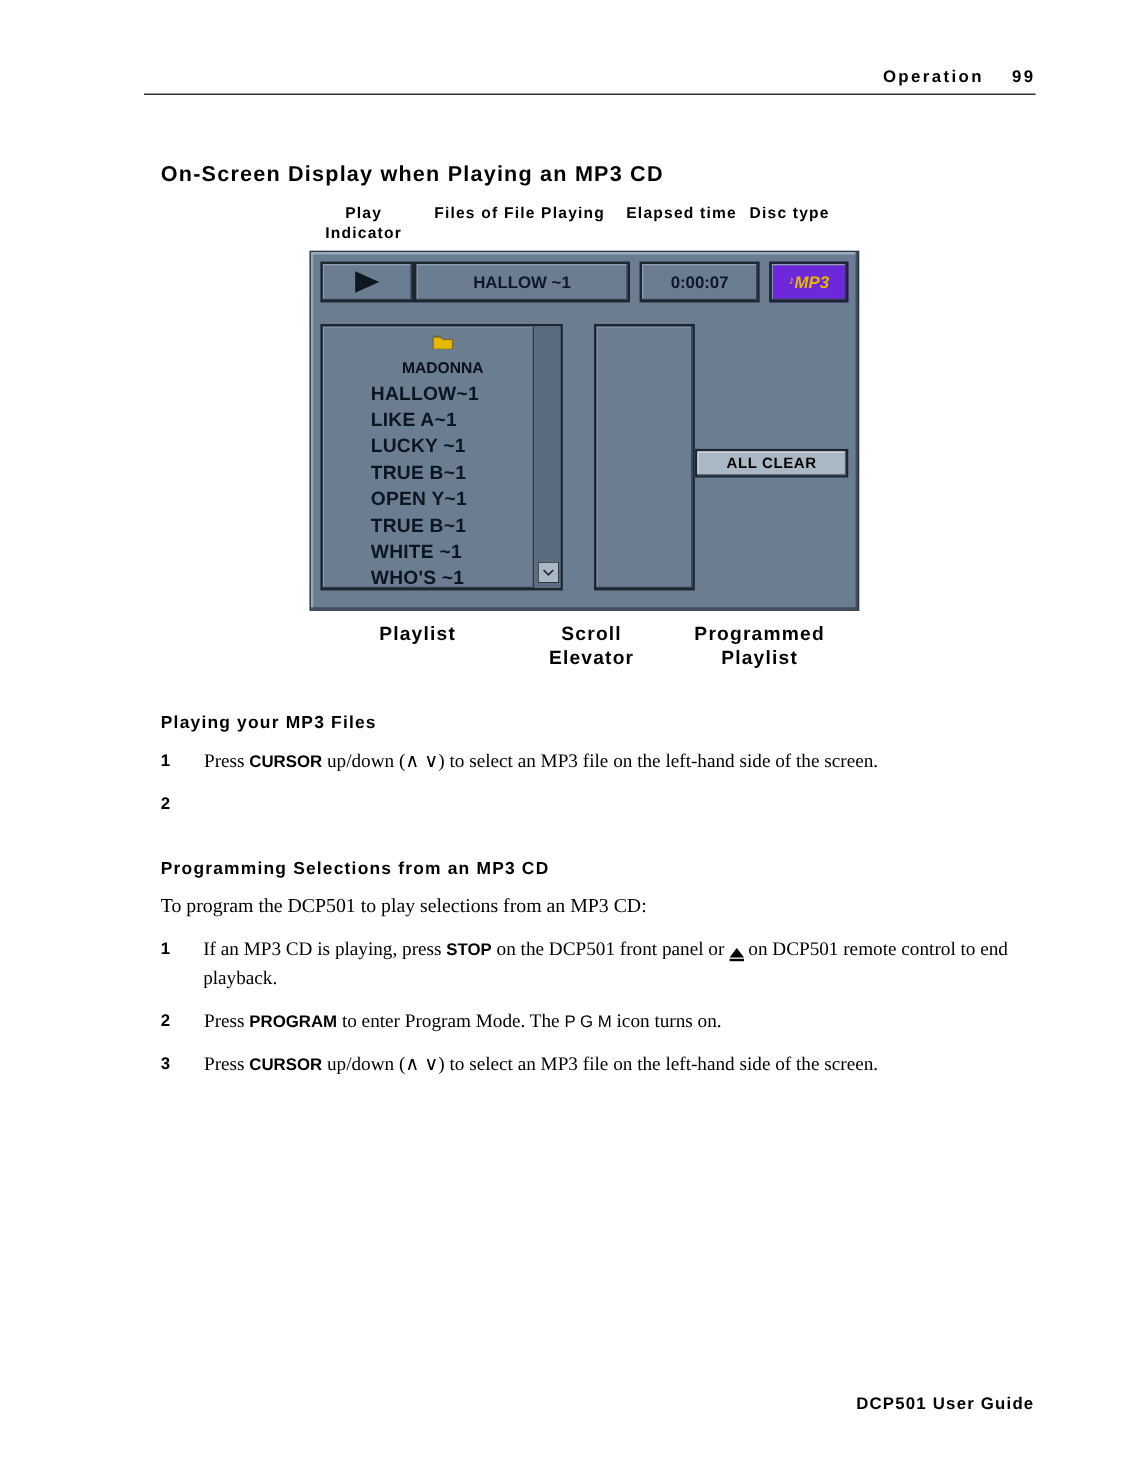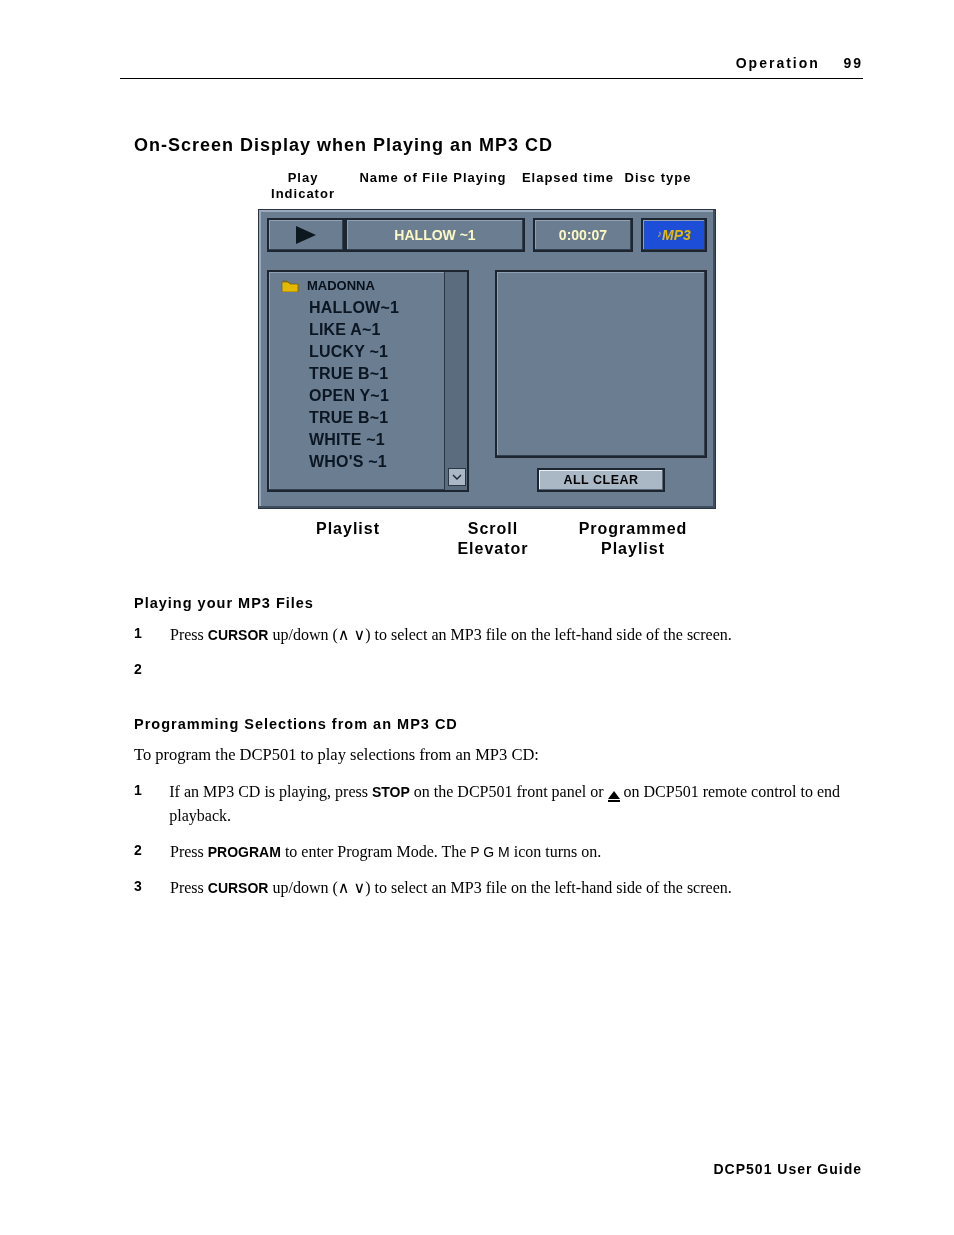--- a/index.html
+++ b/index.html
@@ -98,46 +98,46 @@
     background: #6a7d91;
     border: 2px solid #1c2530;
     box-shadow: inset -1px -1px 0 #32404f, inset 1px 1px 0 #8ea0b2;
     height: 30px;
     display: flex;
     align-items: center;
     justify-content: center;
     font-family: Arial, Helvetica, sans-serif;
     font-weight: 700;
     font-size: 14px;
-    color: #fef9c3;
+    color: #0f172a;
   }
   .osd-play  { width: 74px; justify-content: center; }
   .osd-file  { width: 176px; }
   .osd-time  { width: 96px; margin-left: 8px; }
-  .osd-type  { width: 62px; margin-left: 8px; background: #1d4ed8; color:#e6b800;align-items:center; }
+  .osd-type  { width: 62px; margin-left: 8px; background: #6d28d9; color:#e6b800;align-items:center; }
 
   .osd-body {
     margin-top: 18px;
     display: flex;
     gap: 26px;
   }
   .osd-list {
     width: 198px;
     height: 212px;
     background: #6a7d91;
     border: 2px solid #1c2530;
     box-shadow: inset -1px -1px 0 #32404f, inset 1px 1px 0 #8ea0b2;
     position: relative;
     padding: 6px 0 0 0;
   }
   .osd-list .hdr {
     display:flex; align-items:center; gap:8px;
     padding: 0 10px 4px 12px;
     font-family: Arial, Helvetica, sans-serif;
-    font-weight: 700; font-size: 13px; color:#07101a;
+    font-weight: 700; font-size: 13px; color:#07101a;flex-direction:column;
   }
   .osd-list .row {
     padding: 2px 0 2px 40px;
     font-family: Arial, Helvetica, sans-serif;
     font-weight: 700; font-size: 16px; color:#0b1622;
     letter-spacing: .2px;
   }
   .scrollbar {
     position: absolute; right: 0; top: 0; bottom: 0; width: 22px;
     background: #5b6c7e;
@@ -145,21 +145,21 @@
   }
   .scrollbar .thumb {
     position: absolute; bottom: 4px; left: 3px;
     width: 16px; height: 16px;
     background: #aab7c4;
     border: 1px solid #2b3744;
     display:flex; align-items:center; justify-content:center;
   }
   .osd-prog {
     flex: 1;
-    display:flex; flex-direction:column;
+    display:flex; flex-direction:row;
   }
   .osd-progbox {
     flex: 1;
     background: #6a7d91;
     border: 2px solid #1c2530;
     box-shadow: inset -1px -1px 0 #32404f, inset 1px 1px 0 #8ea0b2;
     min-height: 168px;
   }
   .allclear {
     margin-top: 10px;
@@ -236,21 +236,21 @@
   </div>
   <div class="hr"></div>
 
   <div class="col">
     <h2 class="sect">On-Screen Display when Playing an MP3 CD</h2>
 
     <div class="fig-wrap">
 
       <div class="callouts-top">
         <div style="width:90px">Play Indicator</div>
-        <div style="width:170px">Name of File Playing</div>
+        <div style="width:170px">Files of File Playing</div>
         <div style="width:100px">Elapsed time</div>
         <div style="width:80px">Disc type</div>
       </div>
 
       <div class="osd">
         <div class="osd-top">
           <div class="osd-cell osd-play">
             <span class="play-tri"></span>
           </div>
           <div class="osd-cell osd-file">HALLOW ~1</div>

